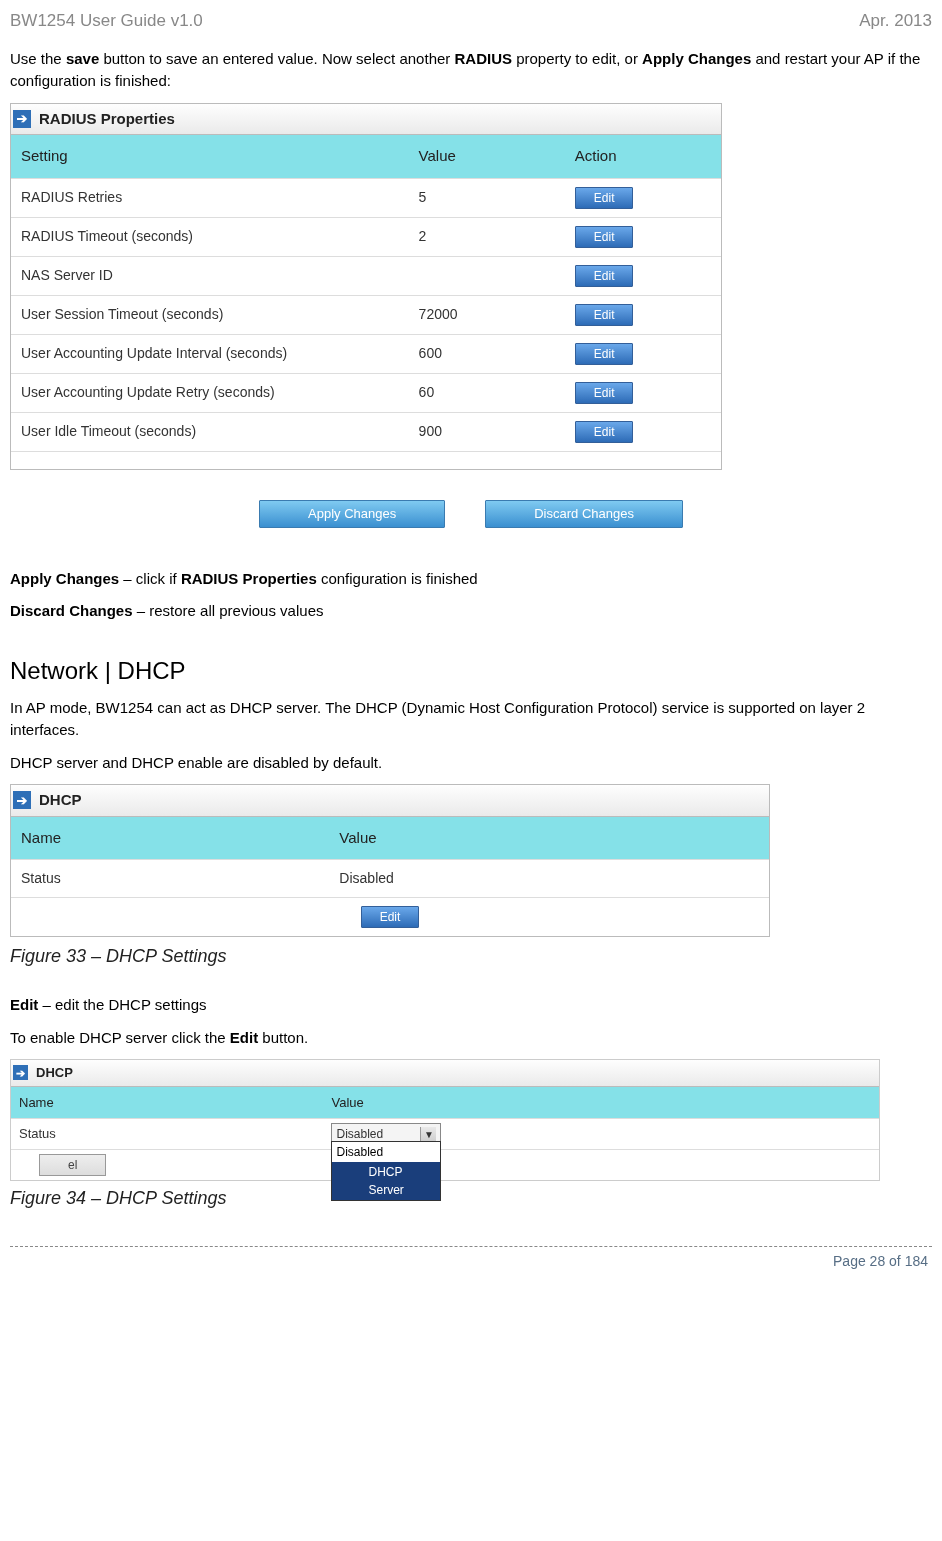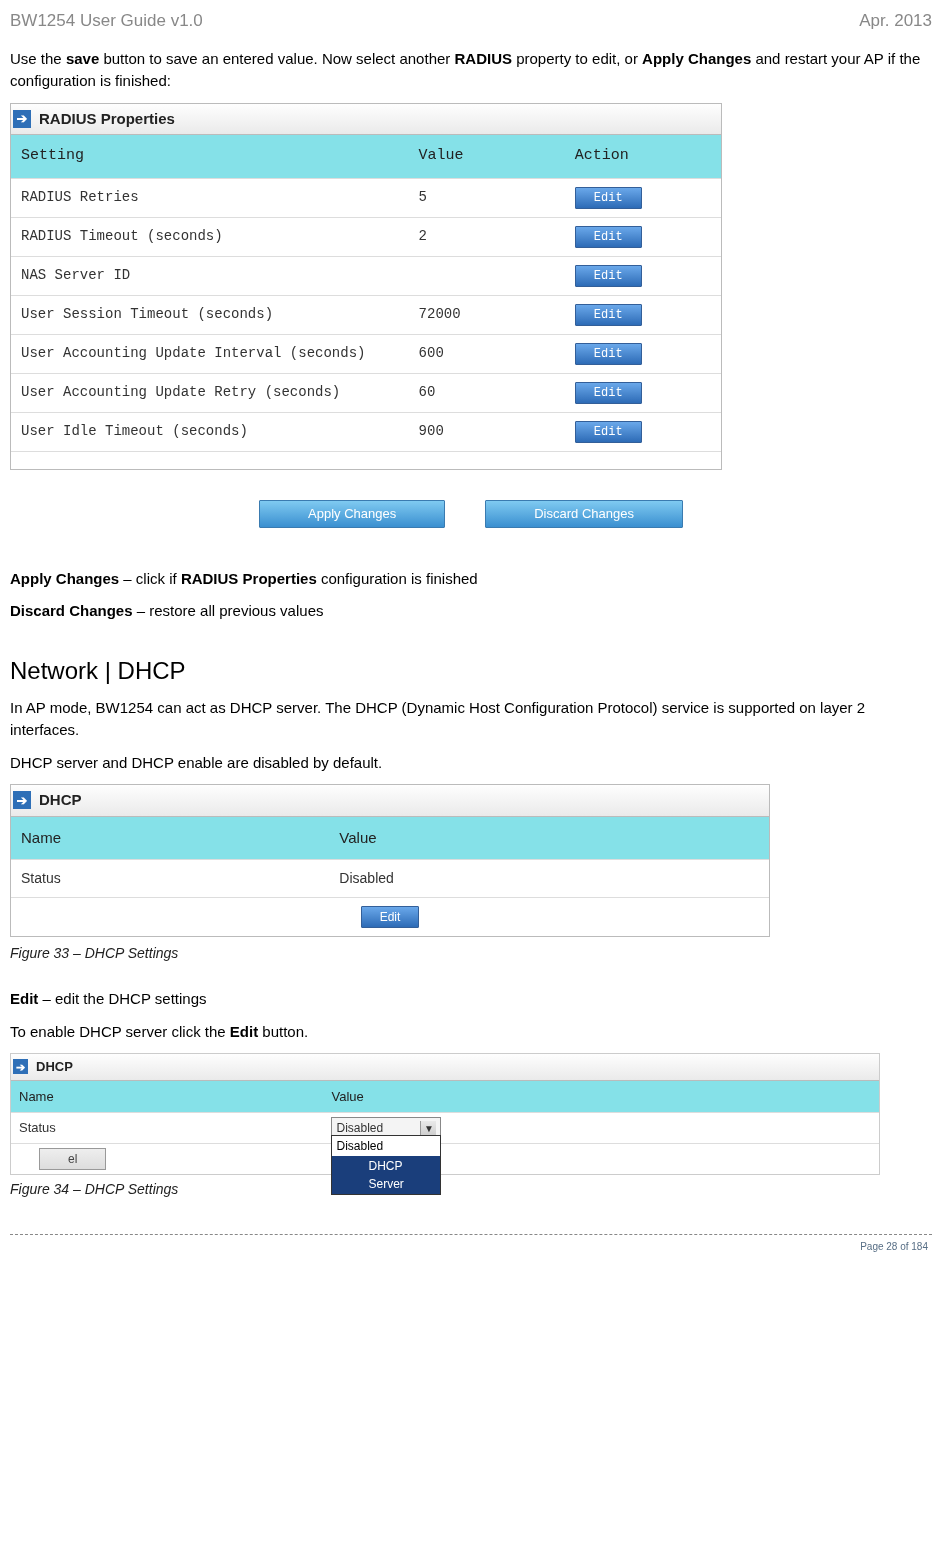--- a/index.html
+++ b/index.html
@@ -54,21 +54,20 @@
       width: 18px;
       height: 18px;
       background: #2e6fb7;
       color: #fff;
       font-size: 13px;
       margin-right: 8px;
     }
     .radius-table {
       width: 100%;
       border-collapse: collapse;
-      font-family: Liberation Mono, monospace;
     }
     .radius-table th {
       background: #85e1e8;
       text-align: left;
       font-weight: normal;
       padding: 10px 10px;
       font-size: 15px;
       color: #222;
     }
     .radius-table td {
@@ -131,21 +130,21 @@
       padding: 8px 10px;
       font-size: 14px;
       color: #333;
       vertical-align: middle;
     }
     .dhcp-name { width: 42%; }
     .dhcp-value { width: 58%; }
     .dhcp-edit-row td { text-align: center; padding: 8px; }
     .caption {
       font-style: italic;
-      font-size: 14px;
+      font-size: 18px;
       margin-bottom: 24px;
       color: #222;
     }
     
     .dhcp2-panel {
       width: 870px;
       border-top: 1px solid #ccc;
       border-left: 1px solid #ccc;
       border-right: 1px solid #ccc;
       border-bottom: 1px solid #ccc;
@@ -225,21 +224,21 @@
       z-index: 1;
     }
     .dotted-line {
       border: none;
       border-top: 1px dashed #888;
       margin: 0 10px;
     }
     .page-footer {
       text-align: right;
       color: #576e85;
-      font-size: 10px;
+      font-size: 14px;
       padding: 4px 14px 10px 0;
     }
     .radius-body-pad { height: 18px; }
   </style>
 </head>
 <body>
 
 <div class="page-header">
   <span>BW1254 User Guide v1.0</span>
   <span>Apr.  2013</span>

